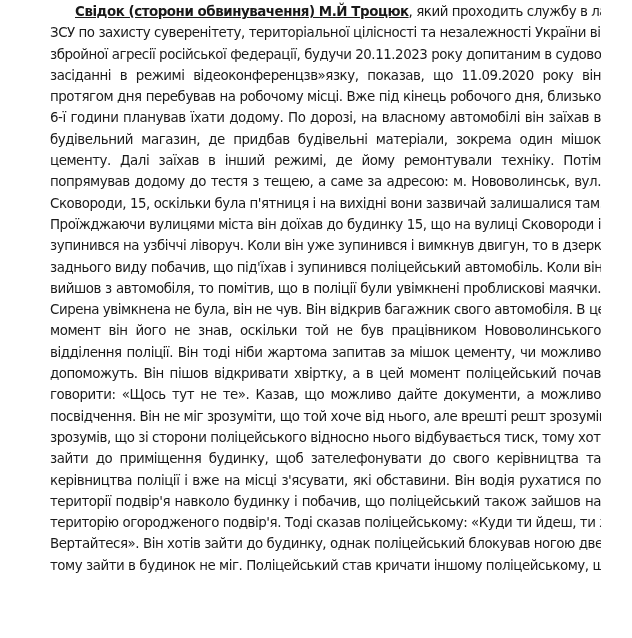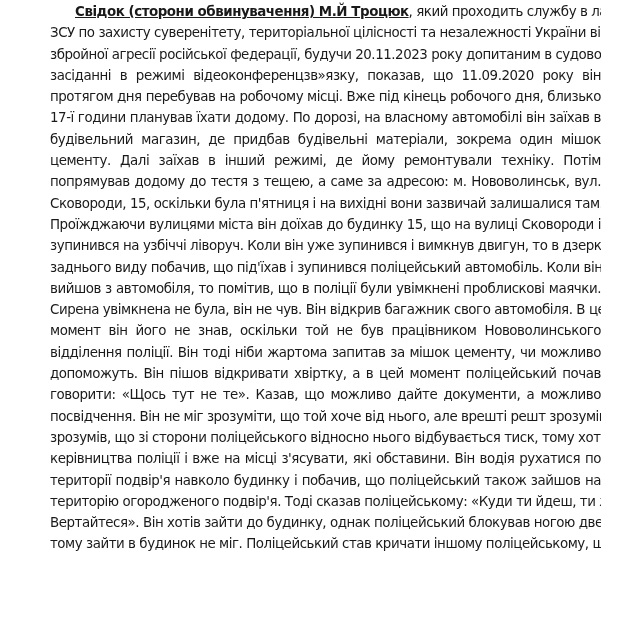--- a/index.html
+++ b/index.html
@@ -29,35 +29,36 @@
 </style>
 </head>
 <body>
 
 <div class="page">
   <div class="line first"><span class="heading">Свідок (сторони обвинувачення) М.Й Троцюк</span><span>, який проходить службу в лавах</span></div>
   <div class="line">ЗСУ по захисту суверенітету, територіальної цілісності та незалежності України від</div>
   <div class="line">збройної агресії російської федерації, будучи 20.11.2023 року допитаним в судовому</div>
   <div class="line">засіданні в режимі відеоконференцзв»язку, показав, що 11.09.2020 року він</div>
   <div class="line">протягом дня перебував на робочому місці. Вже під кінець робочого дня, близько</div>
-  <div class="line">17-ї години планував їхати додому. По дорозі, на власному автомобілі він заїхав в</div>
+  <div class="line">6-ї години планував їхати додому. По дорозі, на власному автомобілі він заїхав в</div>
   <div class="line">будівельний магазин, де придбав будівельні матеріали, зокрема один мішок</div>
   <div class="line">цементу. Далі заїхав в інший режимі, де йому ремонтували техніку. Потім</div>
   <div class="line">попрямував додому до тестя з тещею, а саме за адресою: м. Нововолинськ, вул.</div>
   <div class="line">Сковороди, 15, оскільки була п'ятниця і на вихідні вони зазвичай залишалися там.</div>
   <div class="line">Проїжджаючи вулицями міста він доїхав до будинку 15, що на вулиці Сковороди і</div>
   <div class="line">зупинився на узбіччі ліворуч. Коли він уже зупинився і вимкнув двигун, то в дзеркалі</div>
   <div class="line">заднього виду побачив, що під'їхав і зупинився поліцейський автомобіль. Коли він</div>
   <div class="line">вийшов з автомобіля, то помітив, що в поліції були увімкнені проблискові маячки.</div>
   <div class="line">Сирена увімкнена не була, він не чув. Він відкрив багажник свого автомобіля. В цей</div>
   <div class="line">момент він його не знав, оскільки той не був працівником Нововолинського</div>
   <div class="line">відділення поліції. Він тоді ніби жартома запитав за мішок цементу, чи можливо</div>
   <div class="line">допоможуть. Він пішов відкривати хвіртку, а в цей момент поліцейський почав</div>
   <div class="line">говорити: «Щось тут не те». Казав, що можливо дайте документи, а можливо</div>
   <div class="line">посвідчення. Він не міг зрозуміти, що той хоче від нього, але врешті решт зрозумів,</div>
   <div class="line">зрозумів, що зі сторони поліцейського відносно нього відбувається тиск, тому хотів</div>
+  <div class="line">зайти до приміщення будинку, щоб зателефонувати до свого керівництва та</div>
   <div class="line">керівництва поліції і вже на місці з'ясувати, які обставини. Він водія рухатися по</div>
   <div class="line">території подвір'я навколо будинку і побачив, що поліцейський також зайшов на</div>
   <div class="line">територію огородженого подвір'я. Тоді сказав поліцейському: «Куди ти йдеш, ти ж не</div>
   <div class="line">Вертайтеся». Він хотів зайти до будинку, однак поліцейський блокував ногою двері,</div>
   <div class="line">тому зайти в будинок не міг. Поліцейський став кричати іншому поліцейському, щоб</div>
 
 </div>
 
 </body></html>

